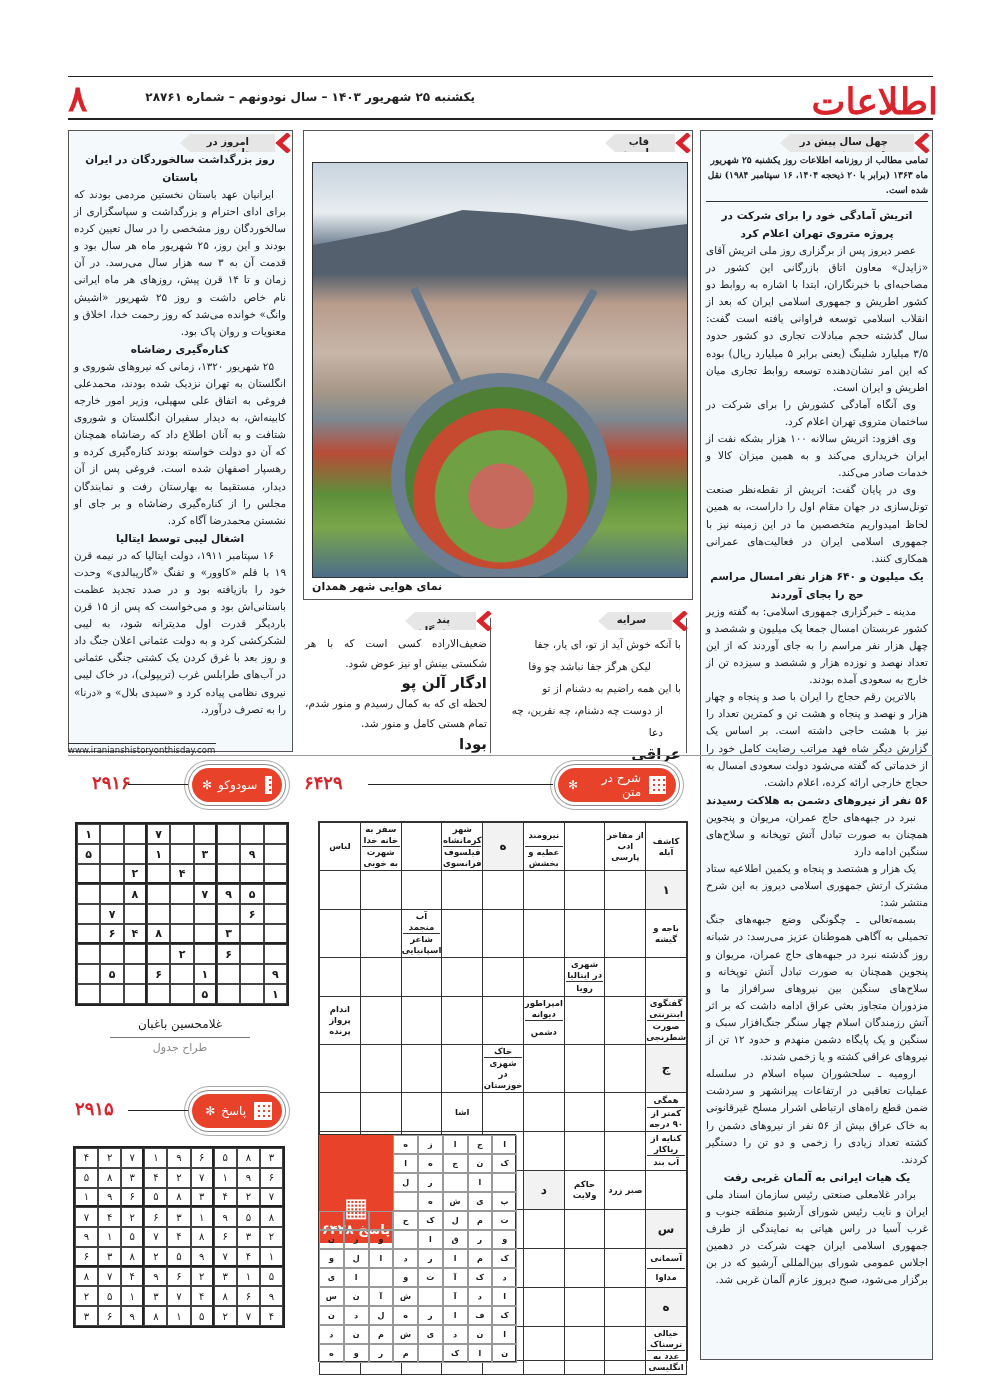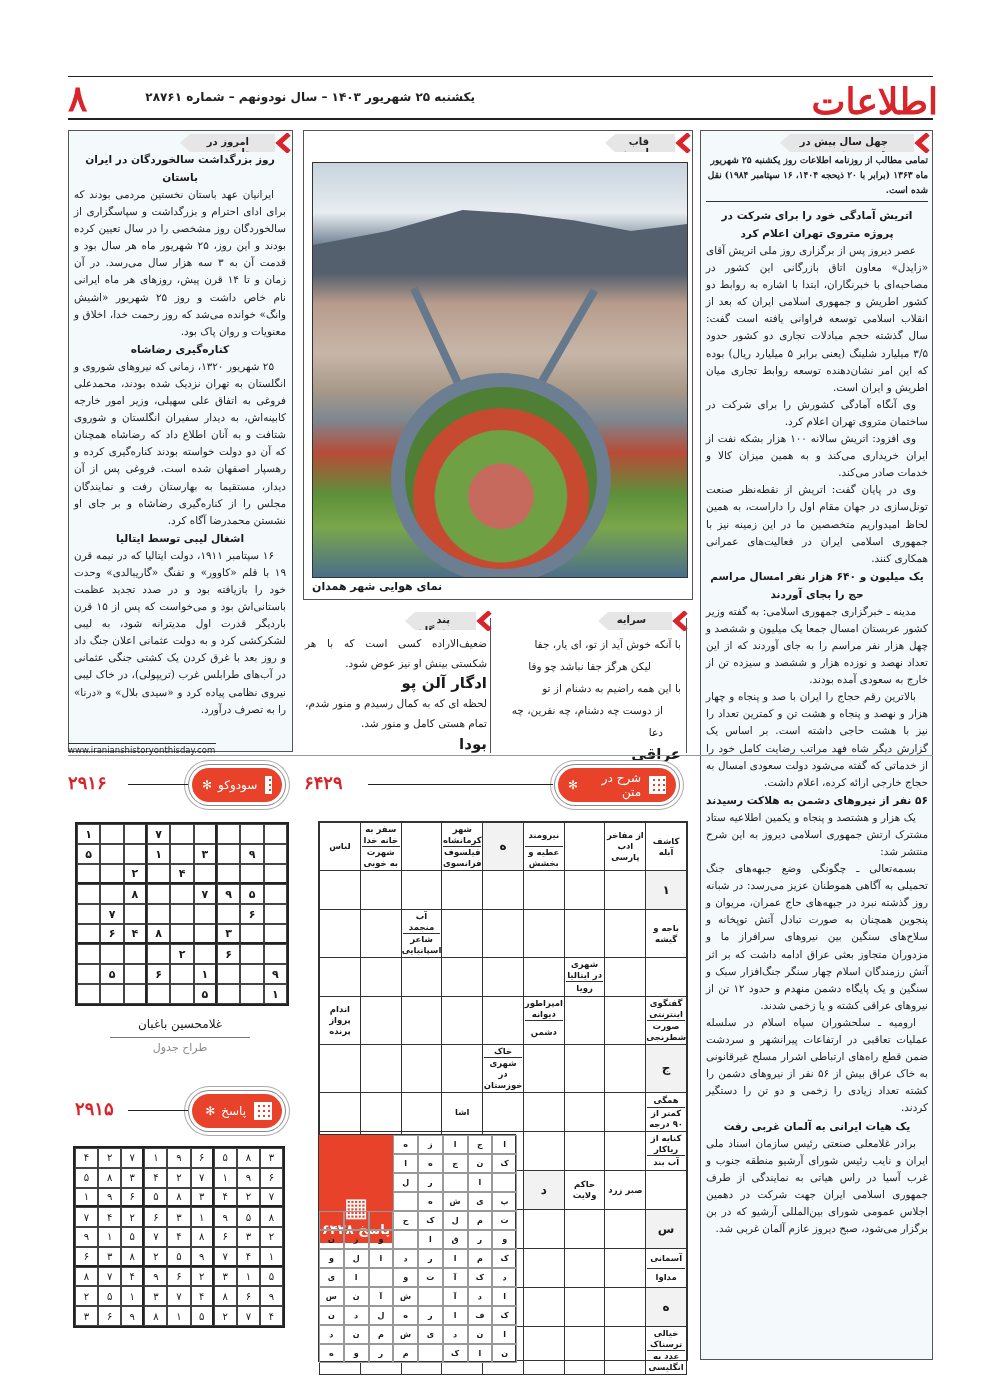--- a/index.html
+++ b/index.html
@@ -65,20 +65,21 @@
   <div id="fya-articles">
       <h3>اتریش آمادگی خود را برای شرکت در پروژه متروی تهران اعلام کرد</h3>
       <p>عصر دیروز پس از برگزاری روز ملی اتریش آقای «زایدل» معاون اتاق بازرگانی این کشور در مصاحبه‌ای با خبرنگاران، ابتدا با اشاره به روابط دو کشور اطریش و جمهوری اسلامی ایران که بعد از انقلاب اسلامی توسعه فراوانی یافته است گفت: سال گذشته حجم مبادلات تجاری دو کشور حدود ۳/۵ میلیارد شلینگ (یعنی برابر ۵ میلیارد ریال) بوده که این امر نشان‌دهنده توسعه روابط تجاری میان اطریش و ایران است.</p>
       <p>وی آنگاه آمادگی کشورش را برای شرکت در ساختمان متروی تهران اعلام کرد.</p>
       <p>وی افزود: اتریش سالانه ۱۰۰ هزار بشکه نفت از ایران خریداری می‌کند و به همین میزان کالا و خدمات صادر می‌کند.</p>
       <p>وی در پایان گفت: اتریش از نقطه‌نظر صنعت تونل‌سازی در جهان مقام اول را داراست، به همین لحاظ امیدواریم متخصصین ما در این زمینه نیز با جمهوری اسلامی ایران در فعالیت‌های عمرانی همکاری کنند.</p>
       <h3>یک میلیون و ۶۴۰ هزار نفر امسال مراسم حج را بجای آوردند</h3>
       <p>مدینه ـ خبرگزاری جمهوری اسلامی: به گفته وزیر کشور عربستان امسال جمعا یک میلیون و ششصد و چهل هزار نفر مراسم را به جای آوردند که از این تعداد نهصد و نوزده هزار و ششصد و سیزده تن از خارج به سعودی آمده بودند.</p>
       <p>بالاترین رقم حجاج را ایران با صد و پنجاه و چهار هزار و نهصد و پنجاه و هشت تن و کمترین تعداد را نیز با هشت حاجی داشته است. بر اساس یک گزارش دیگر شاه فهد مراتب رضایت کامل خود را از خدماتی که گفته می‌شود دولت سعودی امسال به حجاج خارجی ارائه کرده، اعلام داشت.</p>
       <h3>۵۶ نفر از نیروهای دشمن به هلاکت رسیدند</h3>
+      <p>نبرد در جبهه‌های حاج عمران، مریوان و پنجوین همچنان به صورت تبادل آتش توپخانه و سلاح‌های سنگین ادامه دارد</p>
       <p>یک هزار و هشتصد و پنجاه و یکمین اطلاعیه ستاد مشترک ارتش جمهوری اسلامی دیروز به این شرح منتشر شد:</p>
       <p>بسمه‌تعالی ـ چگونگی وضع جبهه‌های جنگ تحمیلی به آگاهی هموطنان عزیز می‌رسد: در شبانه روز گذشته نبرد در جبهه‌های حاج عمران، مریوان و پنجوین همچنان به صورت تبادل آتش توپخانه و سلاح‌های سنگین بین نیروهای سرافراز ما و مزدوران متجاوز بعثی عراق ادامه داشت که بر اثر آتش رزمندگان اسلام چهار سنگر جنگ‌افزار سبک و سنگین و یک پایگاه دشمن منهدم و حدود ۱۲ تن از نیروهای عراقی کشته و یا زخمی شدند.</p>
       <p>ارومیه ـ سلحشوران سپاه اسلام در سلسله عملیات تعاقبی در ارتفاعات پیرانشهر و سردشت ضمن قطع راه‌های ارتباطی اشرار مسلح غیرقانونی به خاک عراق بیش از ۵۶ نفر از نیروهای دشمن را کشته تعداد زیادی را زخمی و دو تن را دستگیر کردند.</p>
       <h3>یک هیات ایرانی به آلمان غربی رفت</h3>
       <p>برادر غلامعلی صنعتی رئیس سازمان اسناد ملی ایران و نایب رئیس شورای آرشیو منطقه جنوب و غرب آسیا در راس هیاتی به نمایندگی از طرف جمهوری اسلامی ایران جهت شرکت در دهمین اجلاس عمومی شورای بین‌المللی آرشیو که در بن برگزار می‌شود، صبح دیروز عازم آلمان غربی شد.</p>
     </div>
 </div>
 
 <div class="box" style="left:68px;top:130px;width:225px;height:622px"></div>
 <svg class="chev" style="left:275px;top:133px" viewBox="0 0 16 20">
@@ -134,21 +135,21 @@
 </div>
 
 <div class="hr" style="left:68px;top:755px;width:865px;height:1px;background:#999"></div>
 
 <div class="pill" style="left:192px;top:768px;width:90px">
   <span class="grid-ico"></span>
   <span>سودوکو</span>
   <span style="margin-right:6px">✻</span>
 </div>
 <div class="hr" style="left:128px;top:784px;width:60px;height:1px"></div>
-<div class="puzno" style="left:68px;top:772px">۲۹۱۶</div>
+<div class="puzno" style="left:92px;top:772px">۲۹۱۶</div>
 <div class="sudoku" id="sudoku-grid" style="left:75px;top:822px;width:214px;height:184px">
     <div>۱</div>
     <div></div>
     <div class="br"></div>
     <div>۷</div>
     <div></div>
     <div class="br"></div>
     <div></div>
     <div></div>
     <div></div>

